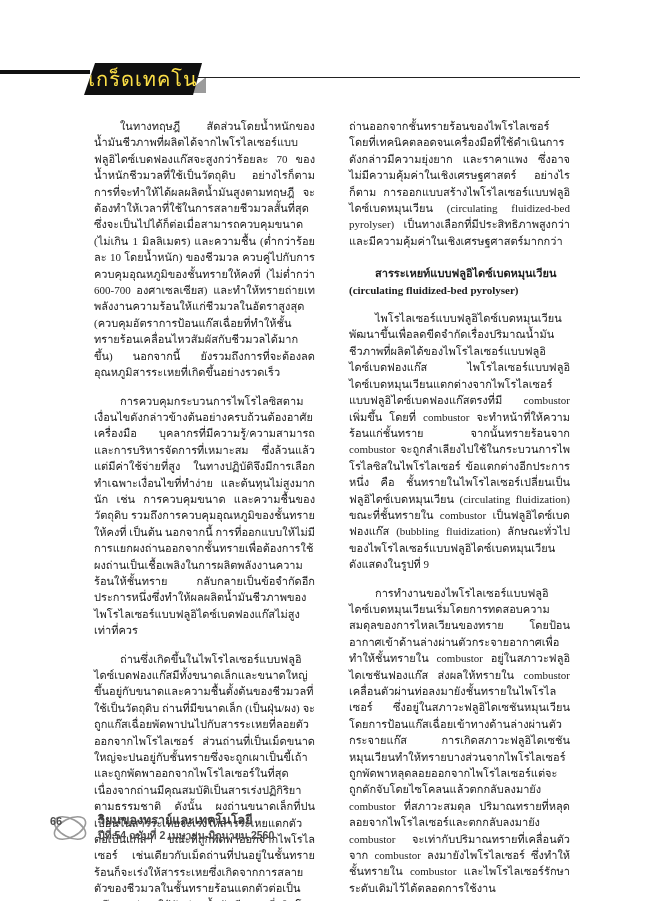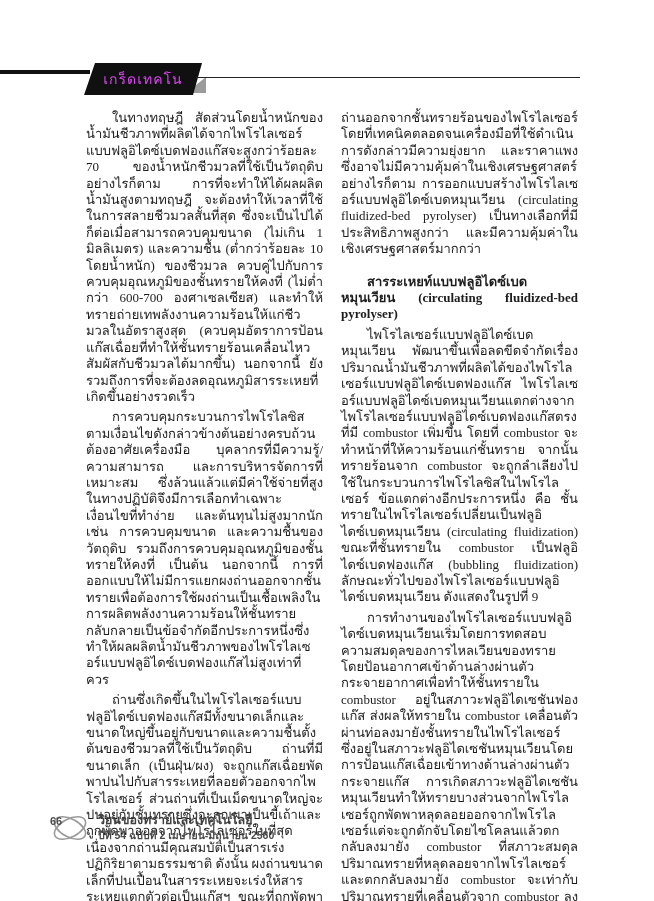--- a/index.html
+++ b/index.html
@@ -24,37 +24,37 @@
     border-bottom: 16px solid #9b9b9b;
   }
   .banner {
     position: absolute; left: 84px; top: 63px;
     width: 118px; height: 32px;
     background: #101010;
     clip-path: polygon(11px 0, 100% 0, calc(100% - 9px) 100%, 0 100%);
     display: flex; align-items: center; justify-content: center;
   }
   .banner span {
-    color: #d946ef; font-size: 14px; letter-spacing: 1px;
+    color: #fde047; font-size: 20px; letter-spacing: 1px;
     font-family: "Liberation Sans", sans-serif;
   }
   .header-rule {
     position: absolute; left: 196px; top: 77px;
     width: 384px; height: 1px; background: #222;
   }
 
   
   .columns {
     position: absolute; left: 82px; top: 106px;
     width: 500px; display: flex; gap: 10px;
   }
   .col { width: 245px; }
   .col p {
-    margin: 4px;
-    font-size: 13px;
+    margin: 12px;
+    font-size: 11px;
     line-height: 16.4px;
     text-align: justify;
     text-indent: 26px;
     word-break: break-word;
   }
   .col p.no-indent { text-indent: 0; }
   .col .subheading {
     margin-top: 16px;
     font-weight: bold;
   }

